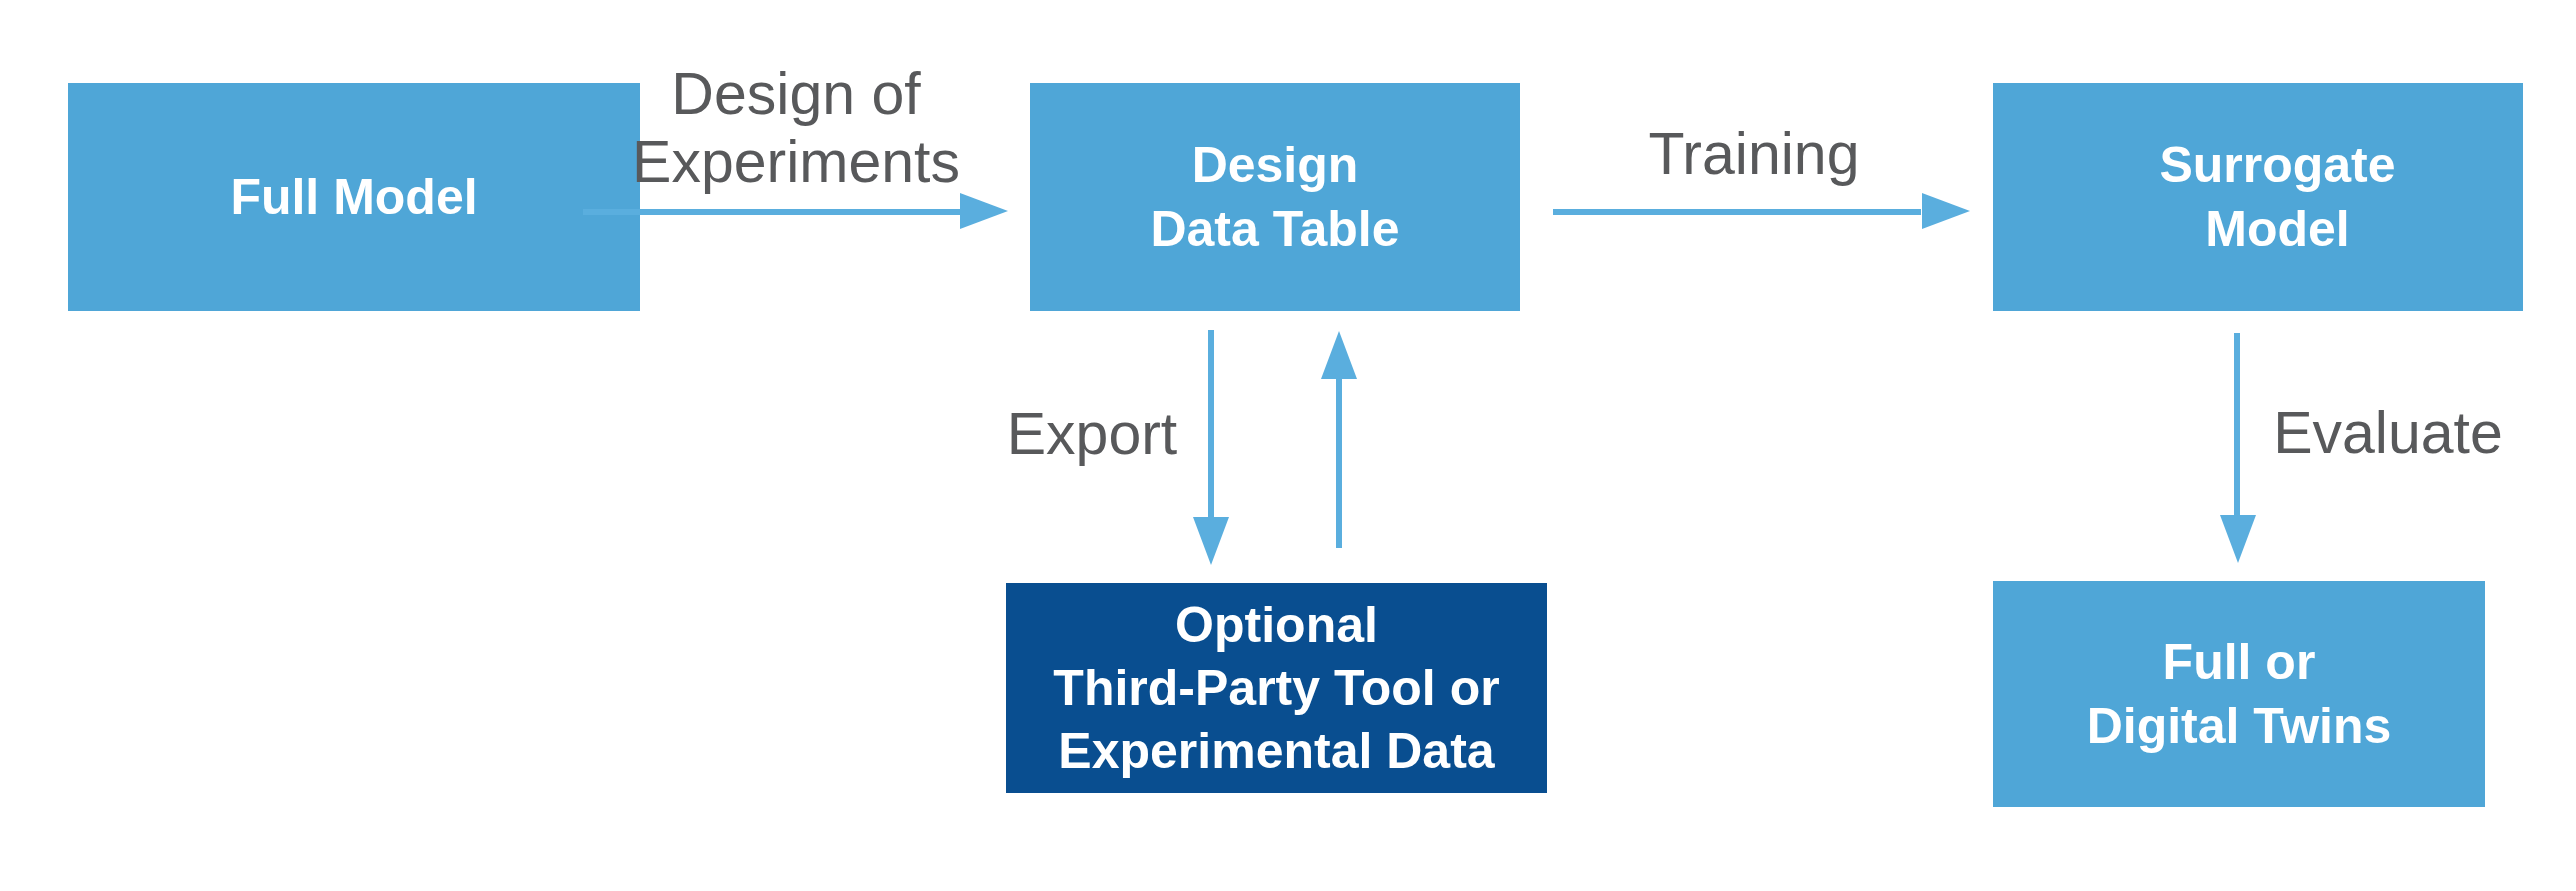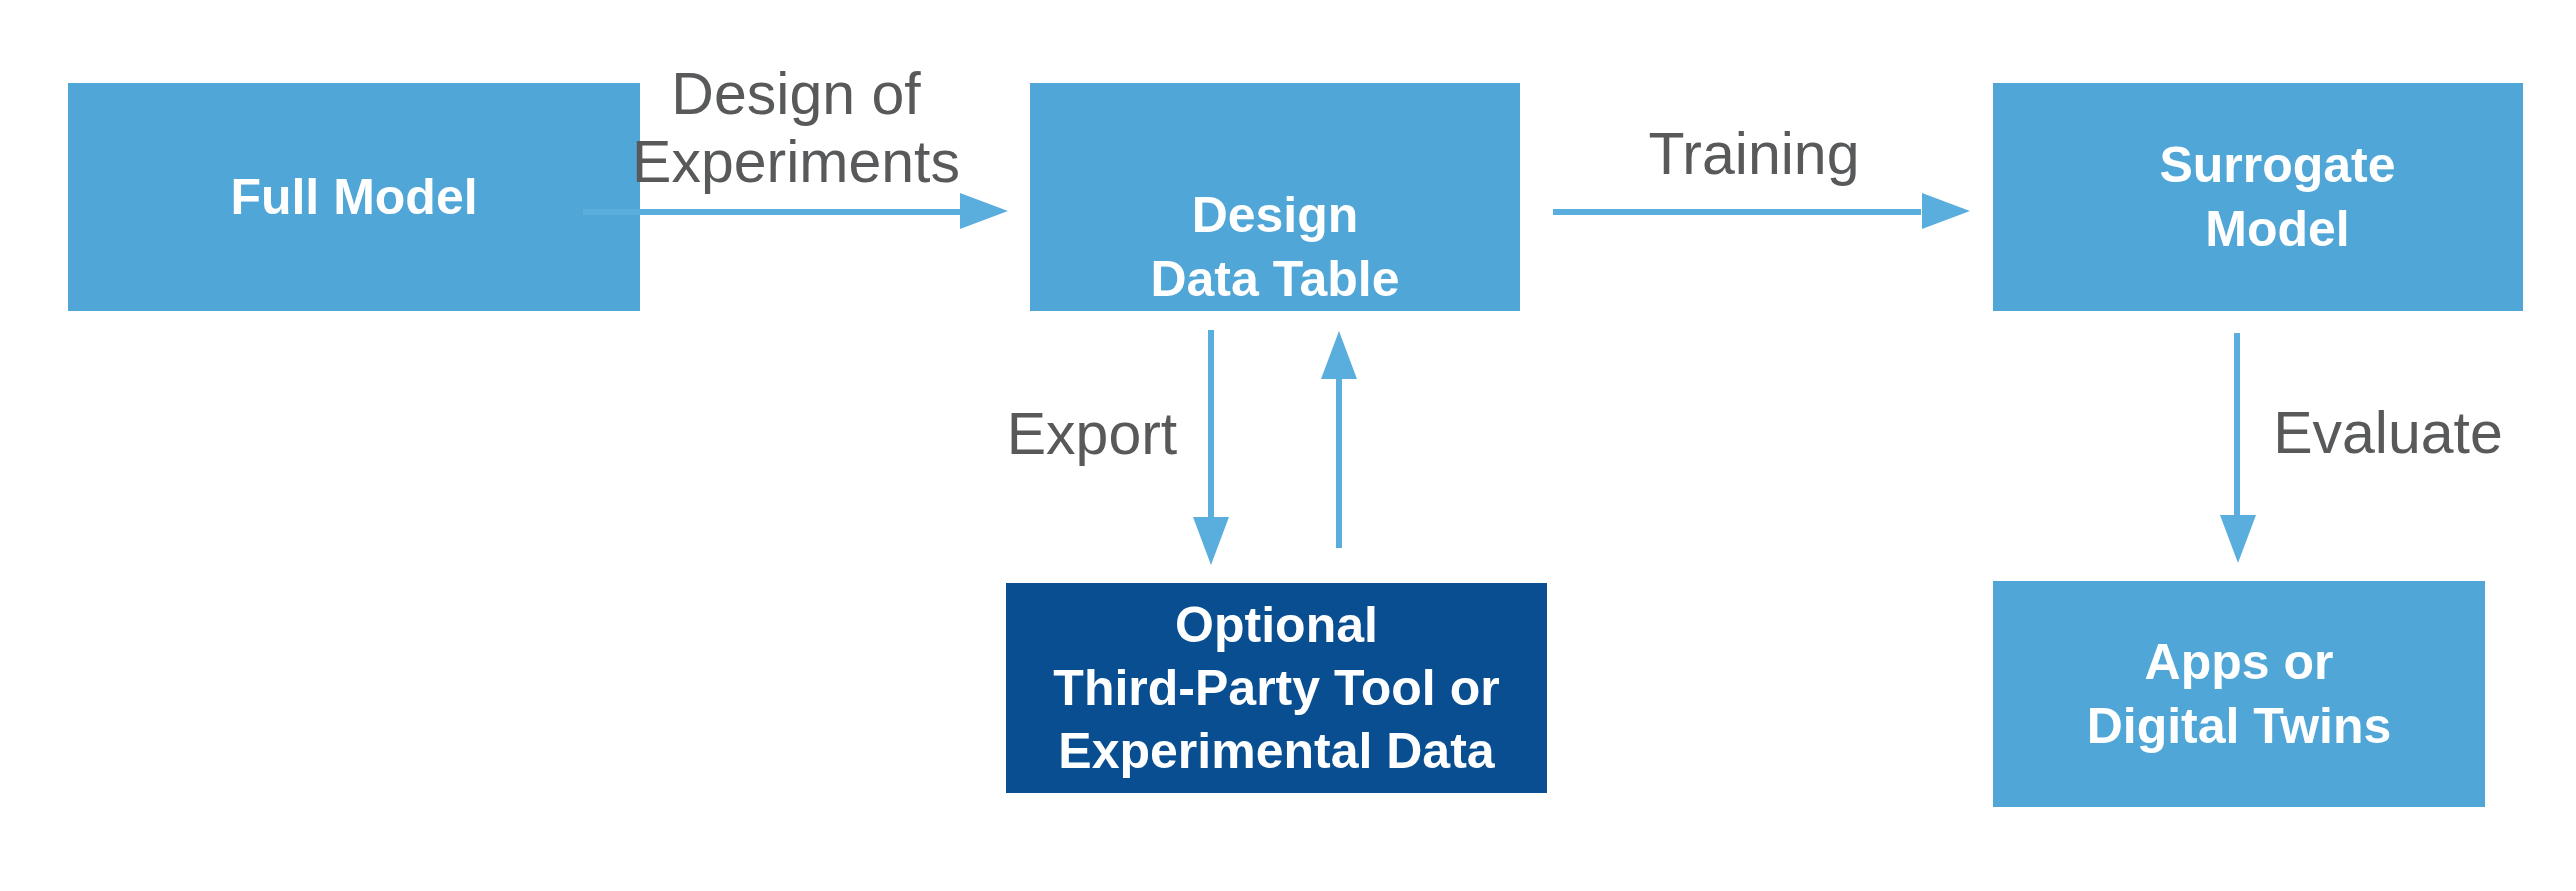--- a/index.html
+++ b/index.html
@@ -25,21 +25,21 @@
     color: #ffffff;
     font-weight: bold;
     font-size: 50px;
     line-height: 64px;
   }
   .node.light { background: var(--box-blue, #4FA6D7); }
   .node.dark  { background: var(--dark-blue, #094E90); line-height: 63px; }
   .node span { display: block; }
 
   #node-full-model        { left: 68px;   top: 83px; width: 572px; height: 228px; }
-  #node-design-data-table { left: 1030px; top: 83px; width: 490px; height: 228px; align-items: flex-end; }
+  #node-design-data-table { left: 1030px; top: 83px; width: 490px; height: 228px; }
   #node-surrogate-model   { left: 1993px; top: 83px; width: 491px; height: 228px; padding-left: 39px; }
   #node-third-party       { left: 1006px; top: 583px; width: 541px; height: 210px; }
   #node-apps              { left: 1993px; top: 581px; width: 492px; height: 226px; }
 
   
   .edge-label {
     position: absolute;
     color: var(--label-gray, #58595B);
     font-size: 59px;
     line-height: 68px;
@@ -119,21 +119,21 @@
   <div class="node dark" id="node-third-party">
     <div>
       <span>Optional</span>
       <span>Third-Party Tool or</span>
       <span>Experimental Data</span>
     </div>
   </div>
 
   <div class="node light" id="node-apps">
     <div>
-      <span>Apps or</span>
+      <span>Full or</span>
       <span>Digital Twins</span>
     </div>
   </div>
 
   <div class="shaft-h" id="arrow-doe-shaft"></div>
   <div class="head-right" id="arrow-doe-head"></div>
 
   <div class="shaft-h" id="arrow-training-shaft"></div>
   <div class="head-right" id="arrow-training-head"></div>
 

